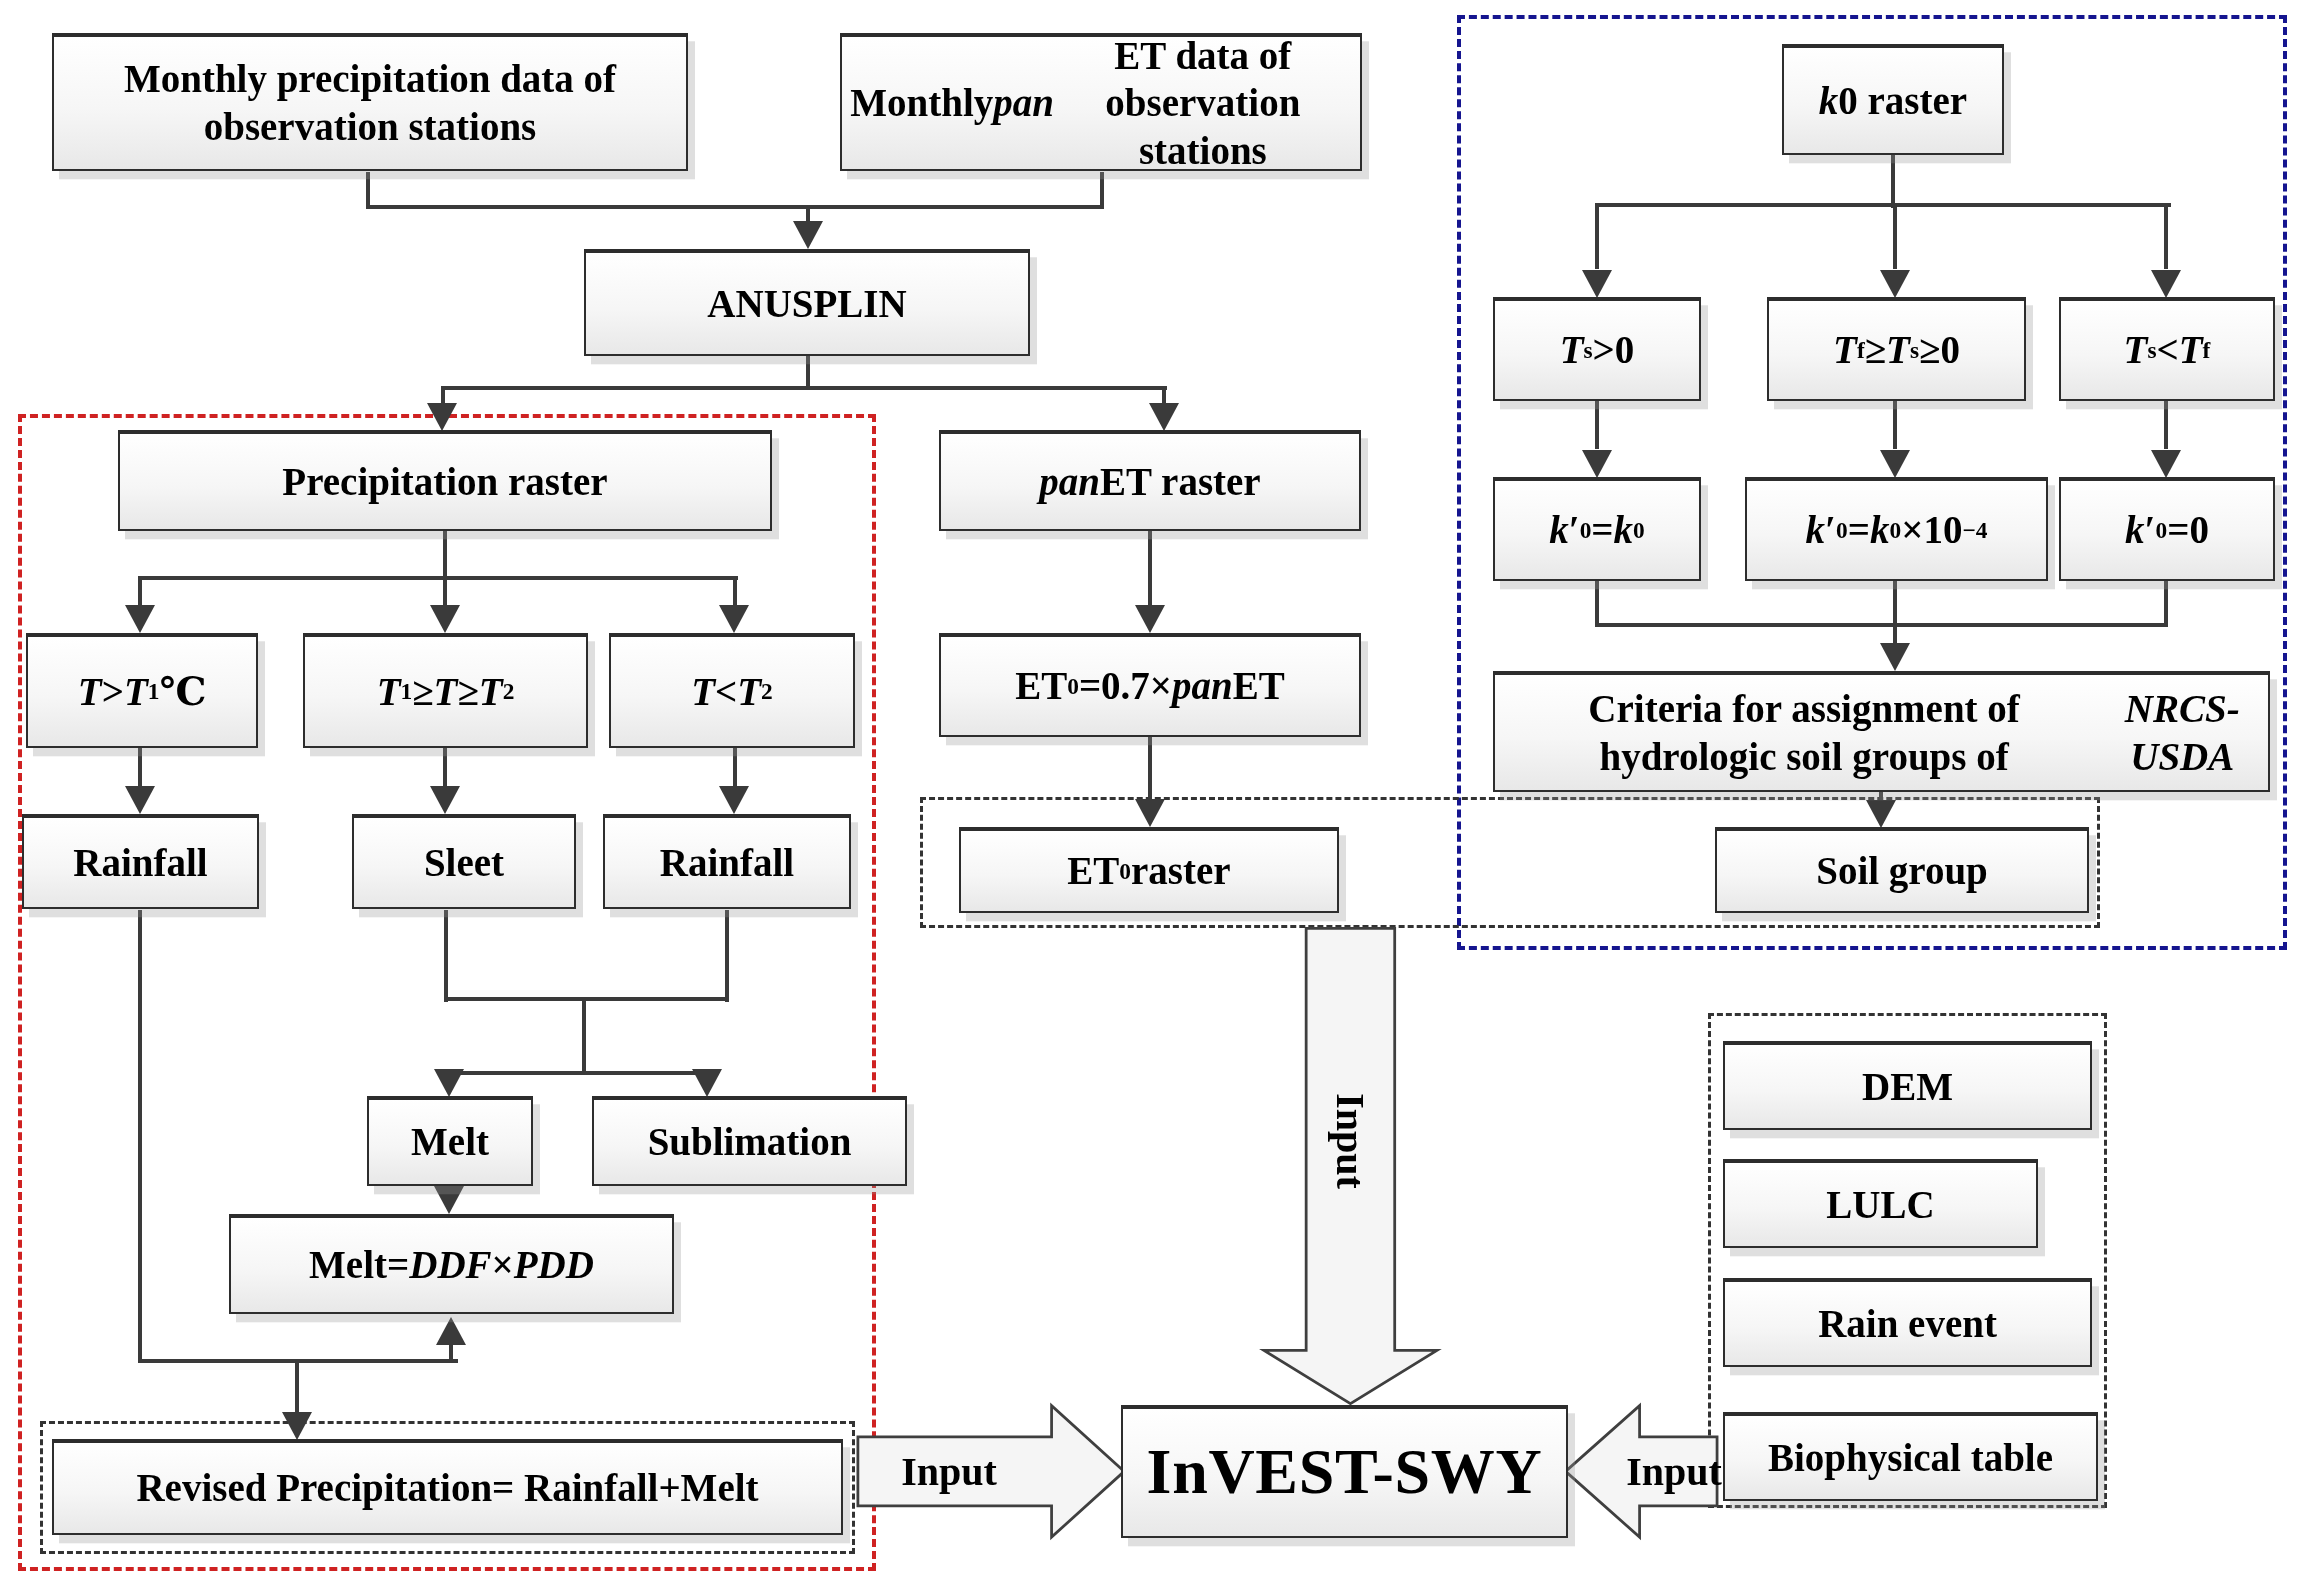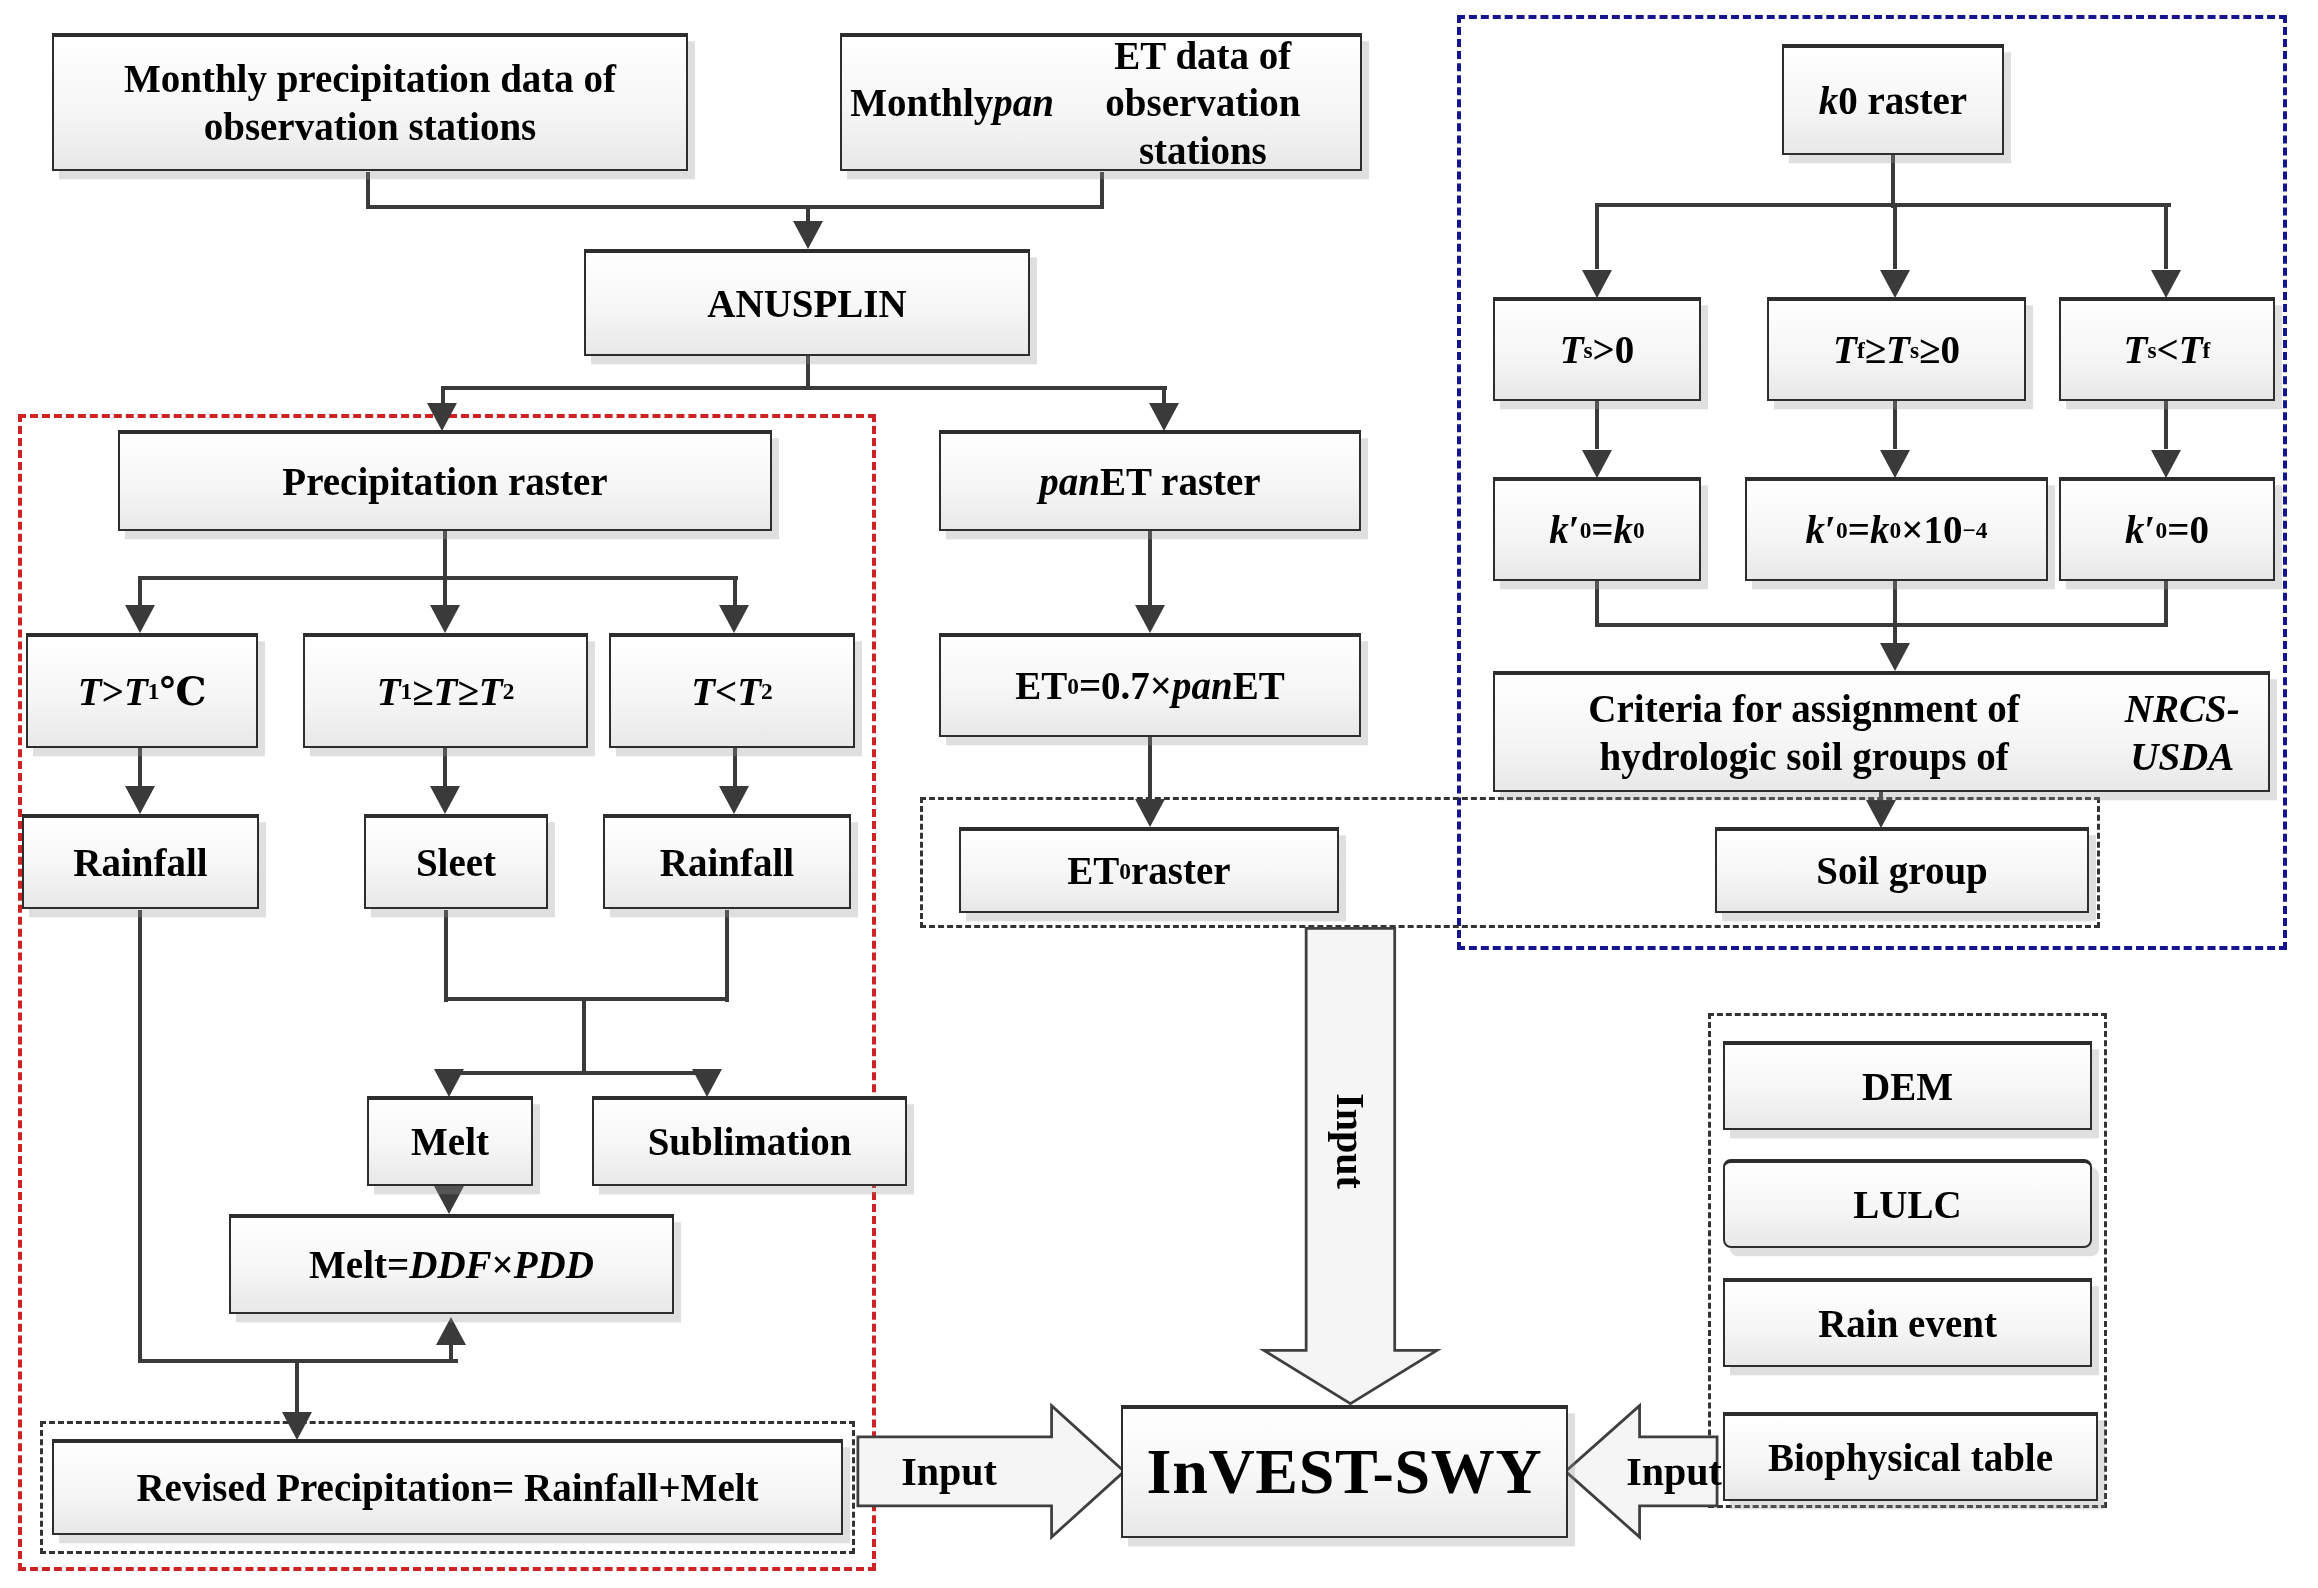--- a/index.html
+++ b/index.html
@@ -139,21 +139,21 @@
   <div class="box" style="left:840px;top:33px;width:522px;height:138px;">Monthly <i>pan</i>ET data of observation stations</div>
   <div class="box" style="left:584px;top:249px;width:446px;height:107px;">ANUSPLIN</div>
   <div class="box" style="left:118px;top:430px;width:654px;height:101px;">Precipitation raster</div>
   <div class="box" style="left:939px;top:430px;width:422px;height:101px;"><i>pan</i>ET raster</div>
 
   <div class="box" style="left:26px;top:633px;width:232px;height:115px;"><i>T</i>&gt;<i>T</i><sub>1</sub>℃</div>
   <div class="box" style="left:303px;top:633px;width:285px;height:115px;"><i>T</i><sub>1</sub>≥<i>T</i>≥<i>T</i><sub>2</sub></div>
   <div class="box" style="left:609px;top:633px;width:246px;height:115px;"><i>T</i>&lt;<i>T</i><sub>2</sub></div>
 
   <div class="box" style="left:22px;top:814px;width:237px;height:95px;">Rainfall</div>
-  <div class="box" style="left:364px;top:814px;width:184px;height:95px;">Sleet</div>
+  <div class="box" style="left:352px;top:814px;width:224px;height:95px;">Sleet</div>
   <div class="box" style="left:603px;top:814px;width:248px;height:95px;">Rainfall</div>
 
   <div class="box" style="left:367px;top:1096px;width:166px;height:90px;">Melt</div>
   <div class="box" style="left:550px;top:1096px;width:315px;height:90px;margin-left:42px;">Sublimation</div>
   <div class="box" style="left:229px;top:1214px;width:445px;height:100px;">Melt=<i>DDF</i>×<i>PDD</i></div>
   <div class="box" style="left:52px;top:1439px;width:791px;height:96px;">Revised Precipitation= Rainfall+Melt</div>
 
   <div class="box" style="left:939px;top:633px;width:422px;height:104px;text-align:center;">ET<sub>0</sub>=0.7×<i>pan</i>ET</div>
   <div class="box" style="left:959px;top:827px;width:380px;height:86px;">ET<sub>0</sub> raster</div>
 
@@ -163,21 +163,21 @@
   <div class="box" style="left:1493px;top:297px;width:208px;height:104px;"><i>T</i><sub>s</sub>&gt;0</div>
   <div class="box" style="left:1767px;top:297px;width:259px;height:104px;"><i>T</i><sub>f</sub>≥<i>T</i><sub>s</sub>≥0</div>
   <div class="box" style="left:2059px;top:297px;width:216px;height:104px;"><i>T</i><sub>s</sub>&lt;<i>T</i><sub>f</sub></div>
   <div class="box" style="left:1493px;top:477px;width:208px;height:104px;"><i>k</i>′<sub>0</sub>=<i>k</i><sub>0</sub></div>
   <div class="box" style="left:1745px;top:477px;width:303px;height:104px;"><i>k</i>′<sub>0</sub>=<i>k</i><sub>0</sub>×10<sup>−4</sup></div>
   <div class="box" style="left:2059px;top:477px;width:216px;height:104px;"><i>k</i>′<sub>0</sub>=0</div>
   <div class="box" style="left:1493px;top:671px;width:777px;height:121px;">Criteria for assignment of hydrologic soil groups of <i>NRCS-USDA</i></div>
   <div class="box" style="left:1715px;top:827px;width:374px;height:86px;">Soil group</div>
 
   <div class="box" style="left:1723px;top:1041px;width:369px;height:89px;">DEM</div>
-  <div class="box" style="left:1723px;top:1159px;width:369px;height:89px;border-radius:8px;">LULC</div>
+  <div class="box" style="left:1723px;top:1159px;width:315px;height:89px;">LULC</div>
   <div class="box" style="left:1723px;top:1278px;width:369px;height:89px;">Rain event</div>
   <div class="box" style="left:1723px;top:1412px;width:375px;height:89px;">Biophysical table</div>
 
   <div class="alabel vert" style="left:1350px;top:1141px;">Input</div>
   <div class="alabel" style="left:949px;top:1471px;">Input</div>
   <div class="alabel" style="left:1674px;top:1471px;">Input</div>
 
 </div>
 
 

